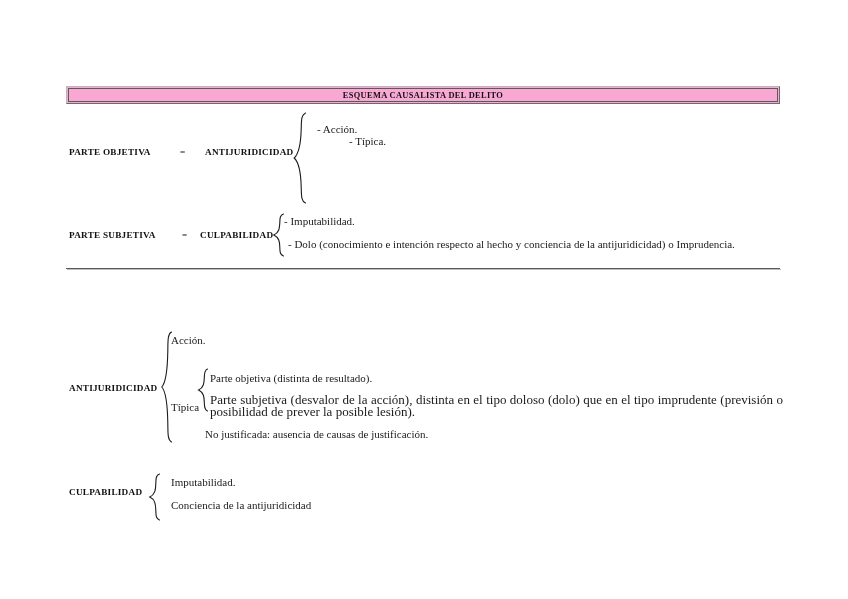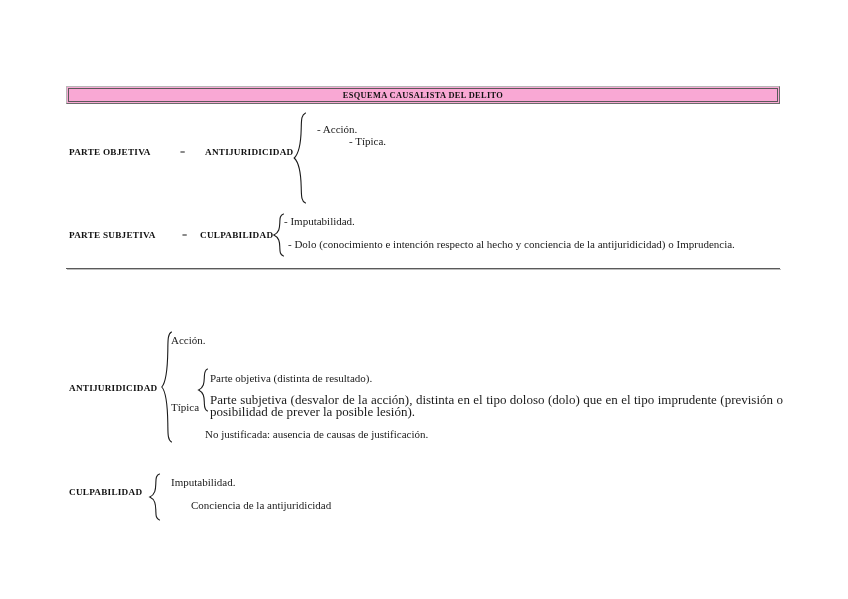--- a/index.html
+++ b/index.html
@@ -187,15 +187,15 @@
 
   <span class="lbl-bold" style="left:69px; top:487px;">CULPABILIDAD</span>
 
   <div class="brace" style="left:148px; top:473px;">
     <svg width="14" height="48" viewBox="0 0 14 48">
       <path d="M11.5 1 C 7.5 2.5, 8 6.5, 7.8 11 C 7.6 16.5, 7.2 21.5, 1.8 24 C 7.2 26.5, 7.6 31.5, 7.8 37 C 8 41.5, 7.5 45.5, 11.5 47"></path>
     </svg>
   </div>
 
   <span class="txt" style="left:171px; top:477px;">Imputabilidad.</span>
-  <span class="txt" style="left:171px; top:500px;margin-left:20px;">Conciencia de la antijuridicidad</span>
+  <span class="txt" style="left:171px; top:500px;">Conciencia de la antijuridicidad</span>
 
 </div>
 
 </body></html>

